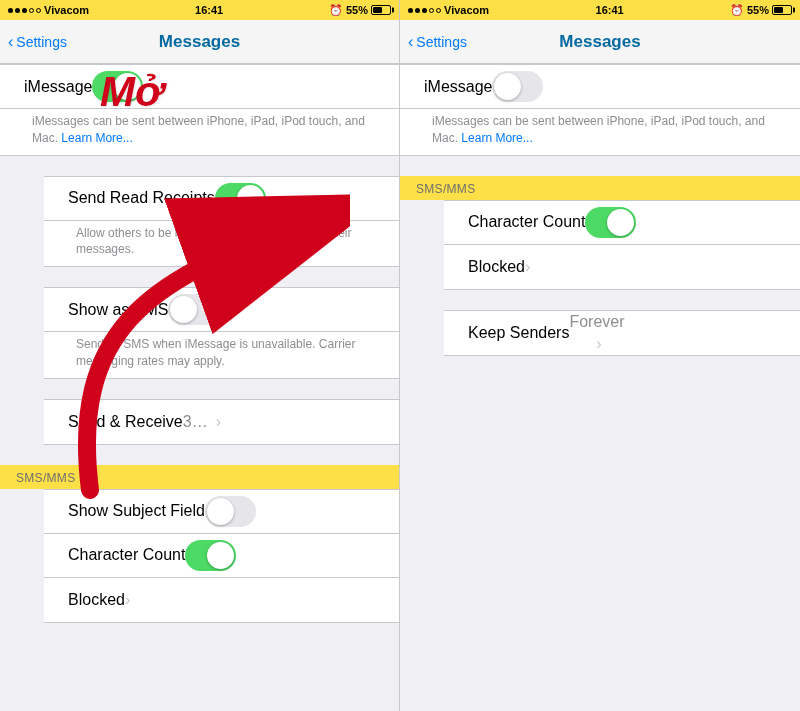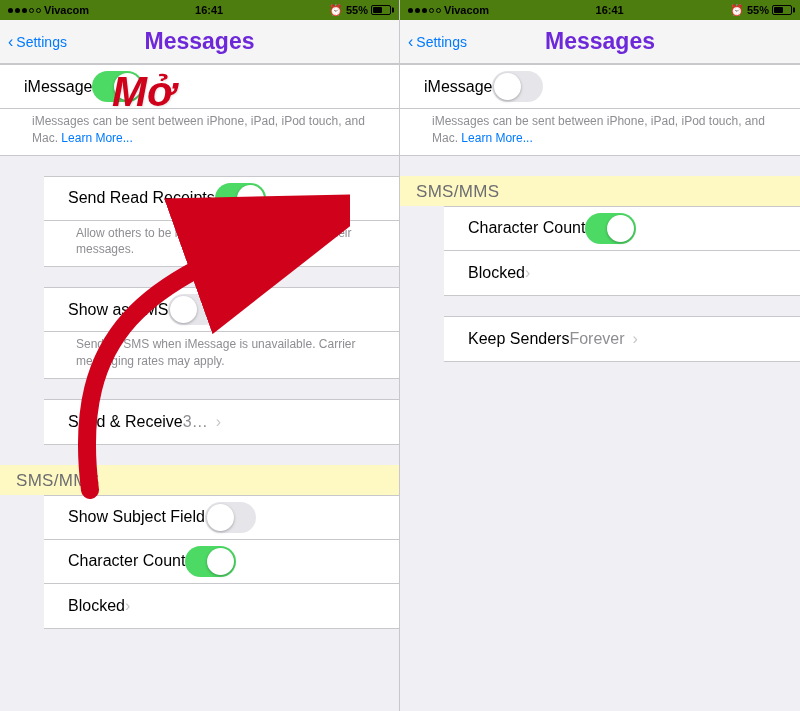--- a/index.html
+++ b/index.html
@@ -20,21 +20,21 @@
       flex-direction: column;
       background: #efeff4;
       overflow: hidden;
       position: relative;
     }
     .panel-left { border-right: 1px solid #c8c7cc; }
 
     
     .status-bar {
       height: 20px;
-      background: #4d7c0f;
+      background: #fde047;
       display: flex;
       align-items: center;
       justify-content: space-between;
       padding: 0 8px;
       font-size: 11px;
       font-weight: 600;
       color: #000;
     }
     .status-bar .left-status { display: flex; align-items: center; gap: 3px; }
     .status-bar .right-status { display: flex; align-items: center; gap: 3px; }
@@ -87,40 +87,40 @@
       align-items: center;
       color: #007aff;
       font-size: 14px;
       gap: 3px;
     }
     .nav-back .chevron {
       font-size: 16px;
       color: #007aff;
     }
     .nav-title {
-      font-size: 23px;
+      font-size: 17px;
       font-weight: 600;
-      color: #6d28d9;
+      color: #0369a1;
     }
 
     
     .content {
       flex: 1;
       overflow-y: auto;
       background: #efeff4;
     }
 
     
     .section-header {
       padding: 6px 16px 4px;
-      font-size: 17px;
+      font-size: 12px;
       color: #6d6d72;
       text-transform: uppercase;
       letter-spacing: 0.3px;
-      background: #fef9c3;
+      background: #fde047;
     }
 
     
     .settings-group {
       background: #fff;
       border-top: 1px solid #c8c7cc;
       border-bottom: 1px solid #c8c7cc;
       margin-bottom: 0;
       margin-left: 44px;
     }
@@ -192,21 +192,21 @@
       border-top: 1px solid #c8c7cc;
       border-bottom: 1px solid #c8c7cc;
       margin-bottom: 0;
     }
     .spacer { height: 20px; background: #efeff4; }
 
     
     .mo-label {
       position: absolute;
       top: 68px;
-      left: 112px;
+      left: 100px;
       font-size: 42px;
       font-weight: 900;
       color: #d0021b;
       font-style: italic;
       z-index: 20;
       pointer-events: none;
       text-shadow: 1px 1px 2px rgba(0,0,0,0.1);
     }
 
     
@@ -404,21 +404,21 @@
         <span class="row-chevron">›</span>
       </div>
     </div>
 
     <div class="spacer"></div>
 
 
     <div class="settings-group">
       <div class="settings-row">
         <span class="row-label">Keep Senders</span>
-        <div style="display:flex;align-items:center;gap:4px;">
+        <div style="display:flex;align-items:center;gap:4px;flex-direction:column;">
           <span class="row-value">Forever</span>
           <span class="row-chevron">›</span>
         </div>
       </div>
     </div>
 
     <div class="spacer"></div>
 
 
   </div>

